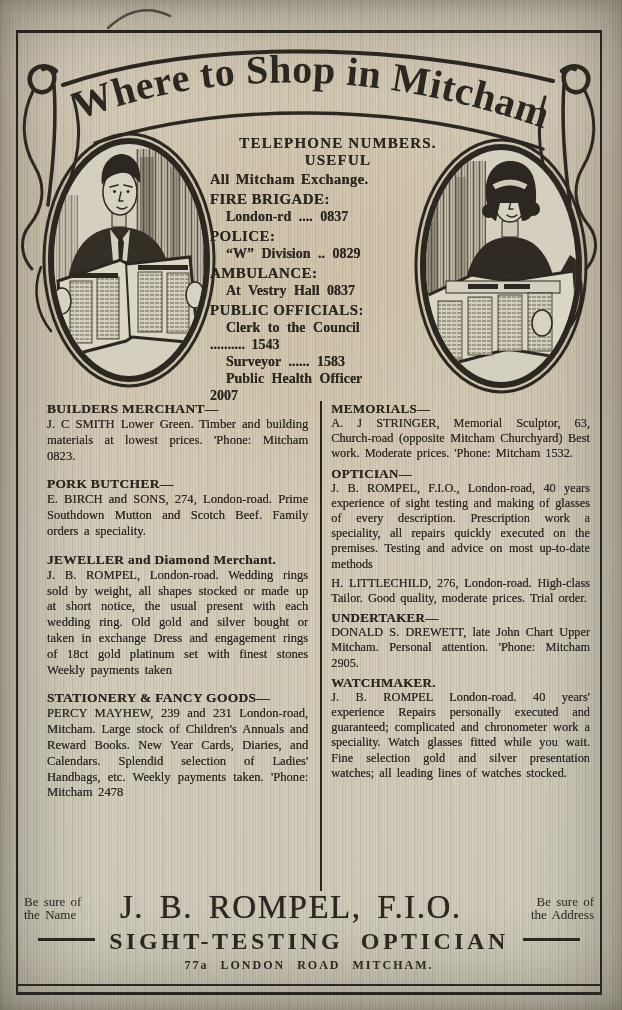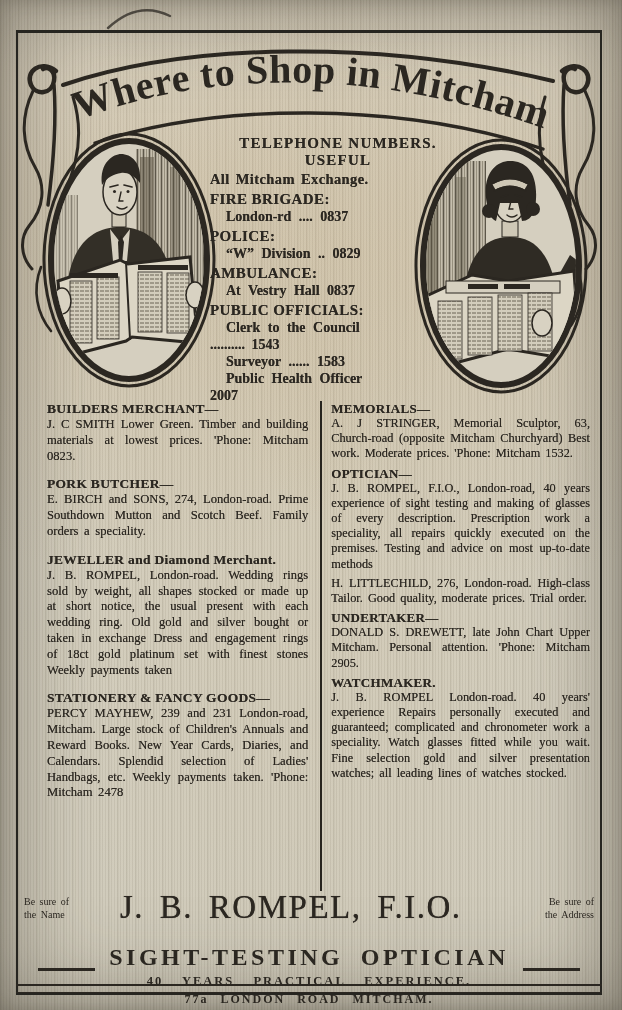--- a/index.html
+++ b/index.html
@@ -64,27 +64,27 @@
   .col.right{width:49.5%;border-left:2px solid #27241e;padding:0 2px 0 9px;}
   .trade{margin-bottom:12px;}
   .col.right .trade{margin-bottom:4px;}
   .trade-h{font-weight:bold;font-size:13.5px;letter-spacing:.3px;line-height:16px;}
   .trade-b{font-size:12.6px;line-height:15.8px;text-align:justify;word-spacing:2.5px;}
   .col.right .trade-h{font-size:13px;line-height:15px;}
   .col.right .trade-b{font-size:12.3px;line-height:15.2px;word-spacing:2px;}
 
   .footer{position:absolute;left:6px;right:6px;top:856px;}
   .footer-row{display:grid;grid-template-columns:84px 1fr 92px;align-items:center;}
-  .note{font-size:10px;line-height:13px;word-spacing:2px;}
+  .note{font-size:13px;line-height:13px;word-spacing:2px;}
   .note.right{text-align:right;}
   .adv-name{
     text-align:left;font-size:33px;font-weight:normal;letter-spacing:1.5px;
     word-spacing:6px;white-space:nowrap;text-shadow:0 0 .7px rgba(43,39,33,.85);padding-left:12px;
   }
-  .tag-row{display:flex;align-items:flex-end;justify-content:center;margin-top:18px;}
+  .tag-row{display:flex;align-items:flex-start;justify-content:center;margin-top:2px;}
   .tag-rule{width:74px;border-top:3px solid var(--ink);margin:10px 14px 0 14px;}
   .tagline{font-size:24px;font-weight:bold;letter-spacing:3.5px;word-spacing:8px;white-space:nowrap;}
   .experience{text-align:center;font-size:12.5px;font-weight:bold;letter-spacing:2px;word-spacing:14px;margin-top:3px;}
   .address{text-align:center;font-size:12px;font-weight:bold;letter-spacing:2px;word-spacing:7px;margin-top:3px;}
 
   svg{display:block;}
   .ink-stroke{stroke:var(--ink);fill:none;stroke-linecap:round;}
 </style>
 </head>
 <body>
@@ -290,18 +290,17 @@
       <div class="note right">
         <div>Be sure of</div>
         <div>the Address</div>
       </div>
     </div>
     <div class="tag-row">
       <div class="tag-rule"></div>
       <div class="tagline">SIGHT-TESTING OPTICIAN</div>
       <div class="tag-rule"></div>
     </div>
-    <div class="experience">40 YEARS PRACTICAL EXPERIENCE.</div>
     <div class="address">77a LONDON ROAD MITCHAM.</div>
   </div>
 
   <div class="frame-bottom"></div>
 </div>
 
 </body></html>

